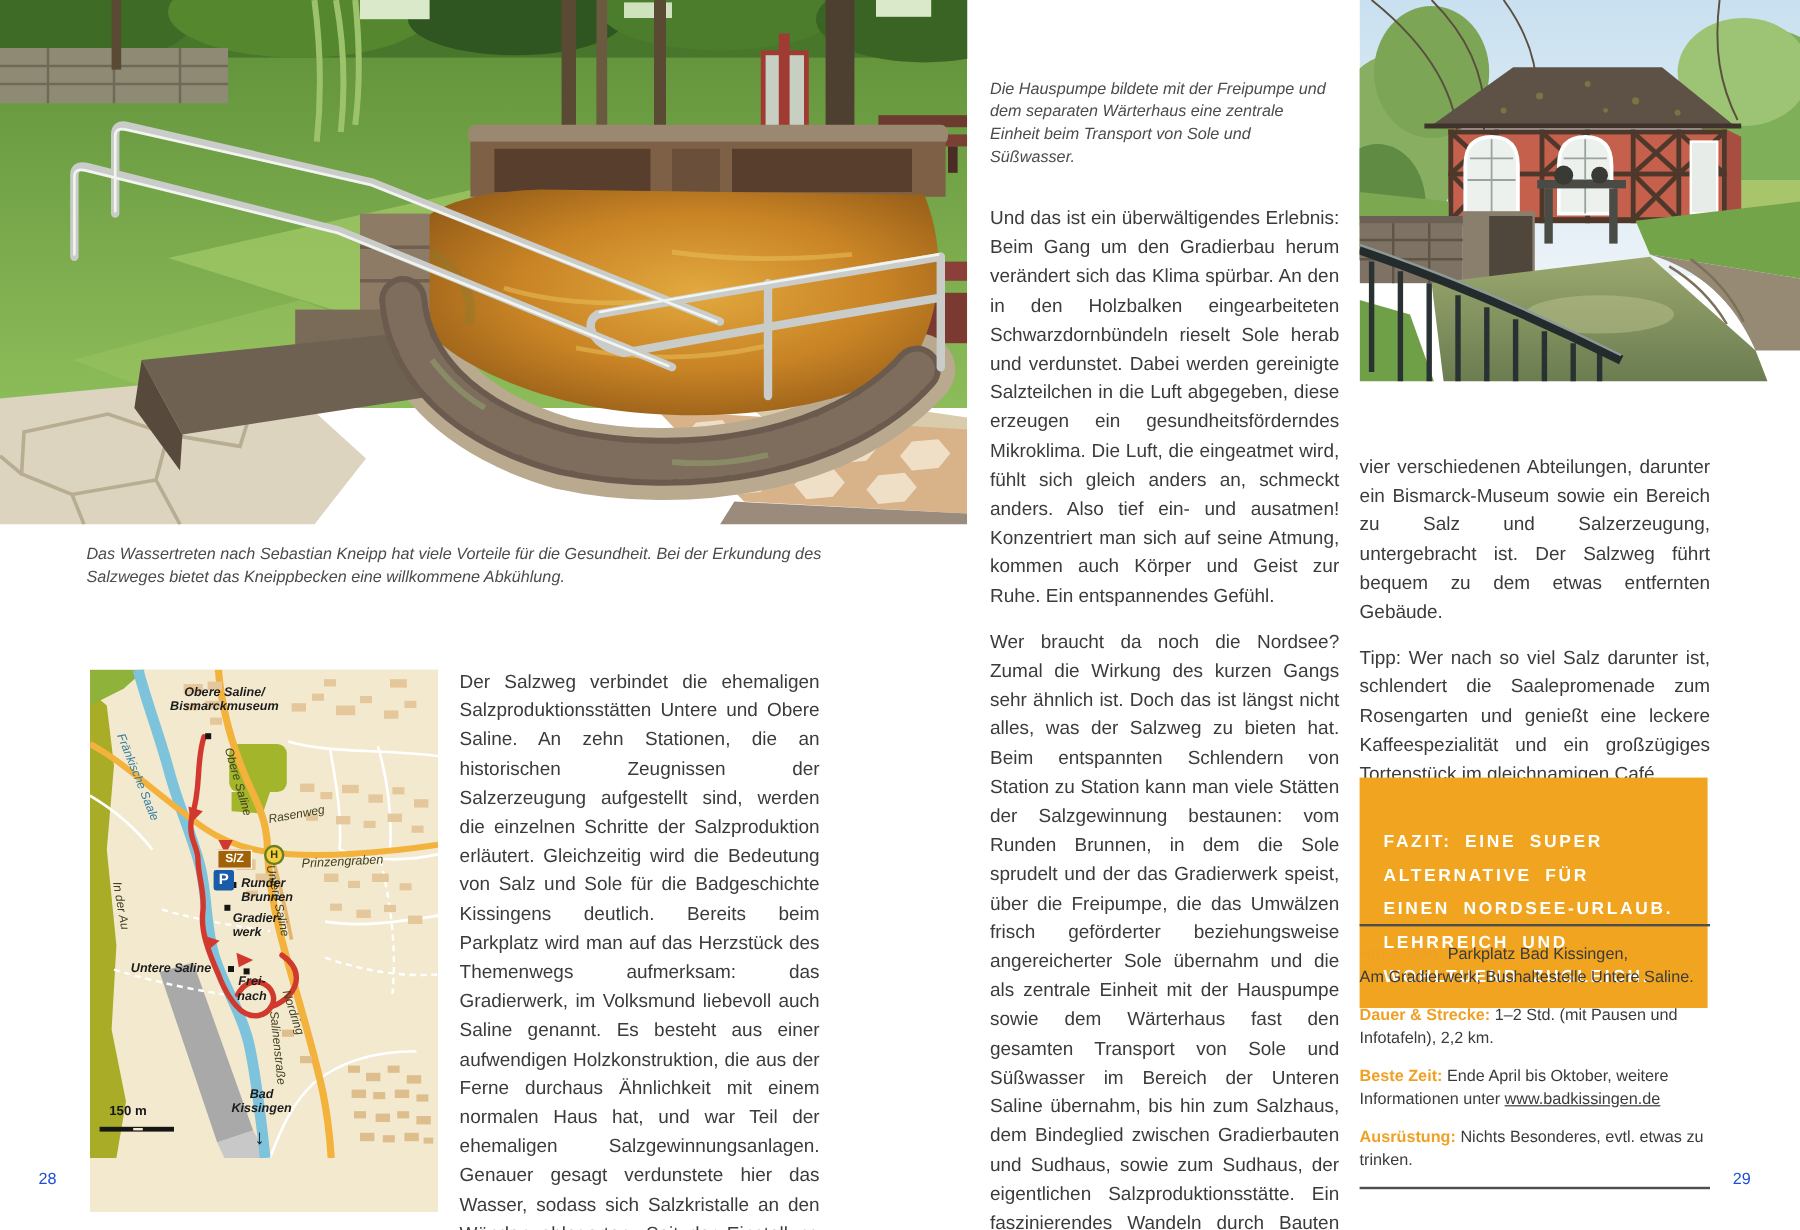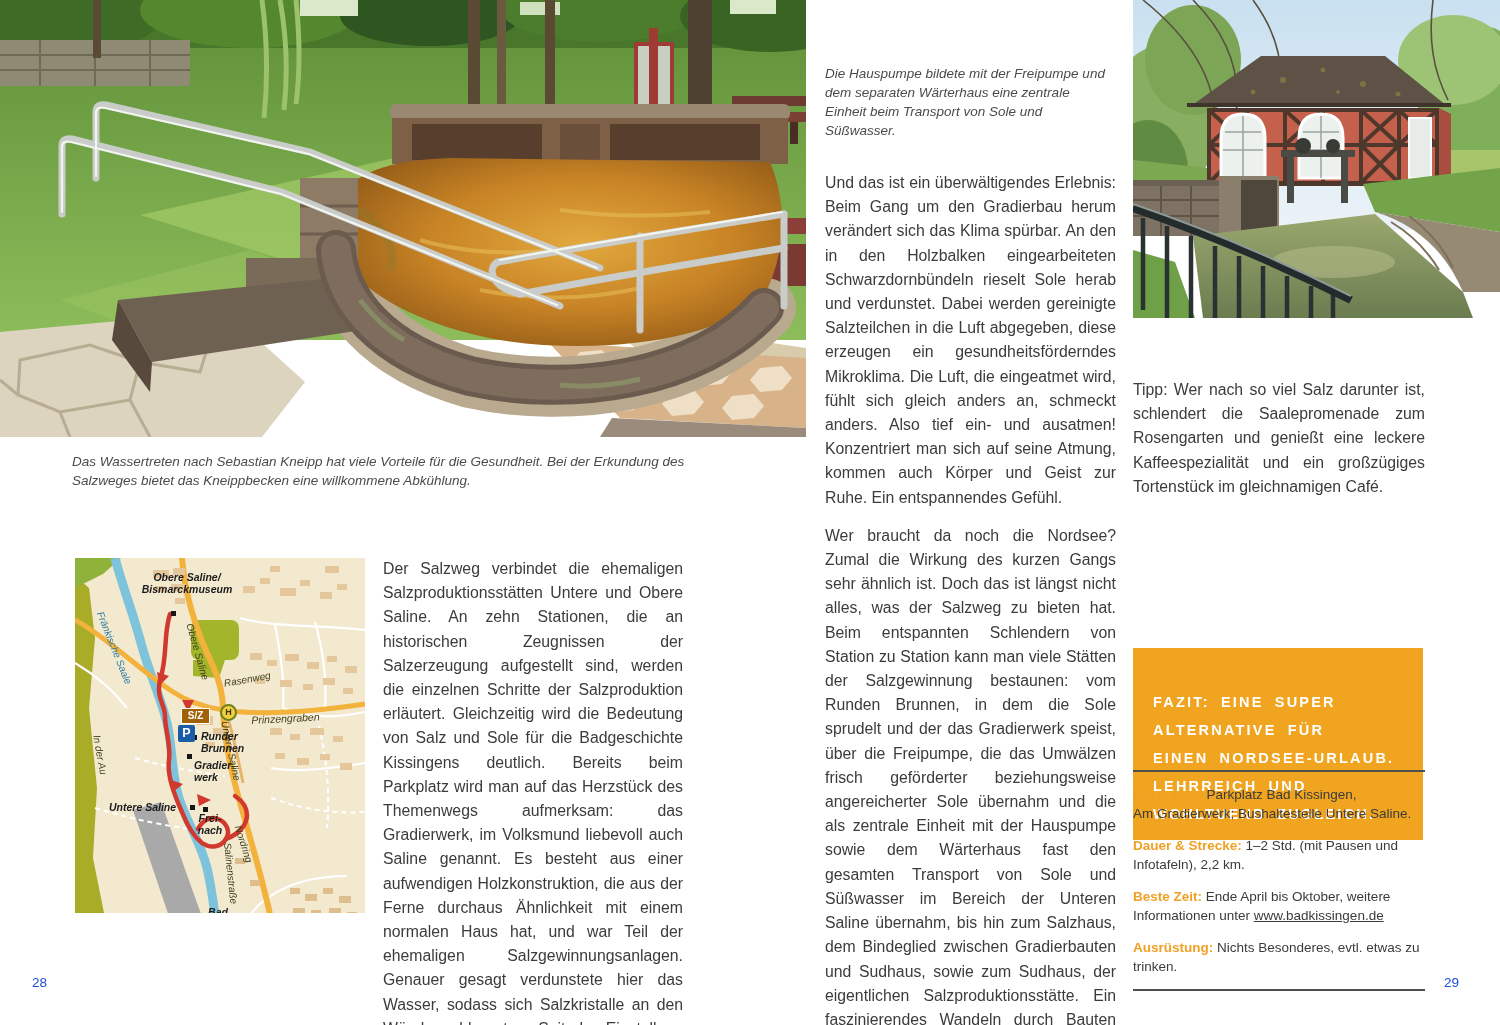--- a/index.html
+++ b/index.html
@@ -22,21 +22,21 @@
   
   .info{font-size:13.5px;line-height:19px;}
   .info-rule{border-top:2px solid #4e4e4d;height:0;margin:0;}
   .info-item{margin:13px 0;}
   .info-label{color:#f0a125;font-weight:bold;}
   .prel{white-space:pre-line;}
   .weblink{text-decoration:underline;color:#3b3b3a;cursor:pointer;}
   
   .pagenum{font-size:13.5px;color:#1d4ed8;}
   
-  .map{width:290px;height:355px;background:#f3e9cf;overflow:hidden;}
+  .map{width:290px;height:452px;background:#f3e9cf;overflow:hidden;}
   .map .lbl{position:absolute;font-size:10.5px;line-height:12px;color:#1c1c1c;
             font-weight:bold;font-style:italic;white-space:pre-line;}
   .map .street{font-weight:normal;font-style:italic;color:#41411f;font-size:10px;
                transform-origin:0 0;white-space:nowrap;}
   .map .river-lbl{color:#2f7ca3;}
   .badge-sz{position:absolute;width:27px;height:14px;background:#a16207;color:#fff;
             font-weight:bold;font-size:10px;line-height:14px;text-align:center;border:1px solid #fff;}
   .badge-p{position:absolute;width:17px;height:17px;background:#1a5ca8;color:#fff;border-radius:2px;
            font-weight:bold;font-size:12.5px;line-height:17px;text-align:center;}
   .badge-h{position:absolute;width:13px;height:13px;background:#f5ce3e;border:2px solid #6a7f1f;
@@ -422,20 +422,21 @@
         <line x1="154" y1="276" x2="154" y2="318"></line>
           <line x1="178" y1="286" x2="178" y2="318"></line>
         <line x1="200" y1="294" x2="200" y2="318"></line>
       </g>
       <path d="M0,208 C70,232 150,266 218,300" stroke="#242b2c" stroke-width="8" fill="none"></path>
       <path d="M0,204 C70,228 150,262 218,296" stroke="#8e9a98" stroke-width="2" fill="none"></path>
     </svg>
   </figure>
 
   <div class="abs bodycol" style="left:1133px;top:378px;width:292px;">
+    <p>vier verschiedenen Abteilungen, darunter ein Bismarck-Museum sowie ein Bereich zu Salz und Salzerzeugung, untergebracht ist. Der Salzweg führt bequem zu dem etwas entfernten Gebäude.</p>
     <p>Tipp: Wer nach so viel Salz darunter ist, schlendert die Saalepromenade zum Rosengarten und genießt eine leckere Kaffeespezialität und ein großzügiges Tortenstück im gleichnamigen Café.</p>
   </div>
 
   <div class="abs fazit" style="left:1133px;top:648px;width:250px;">
     <span>FAZIT: EINE SUPER ALTERNATIVE FÜR
 EINEN NORDSEE-URLAUB. LEHRREICH UND
 WOHLTUEND ZUGLEICH.</span>
   </div>
 
   <div class="abs info" style="left:1133px;top:770px;width:292px;">

